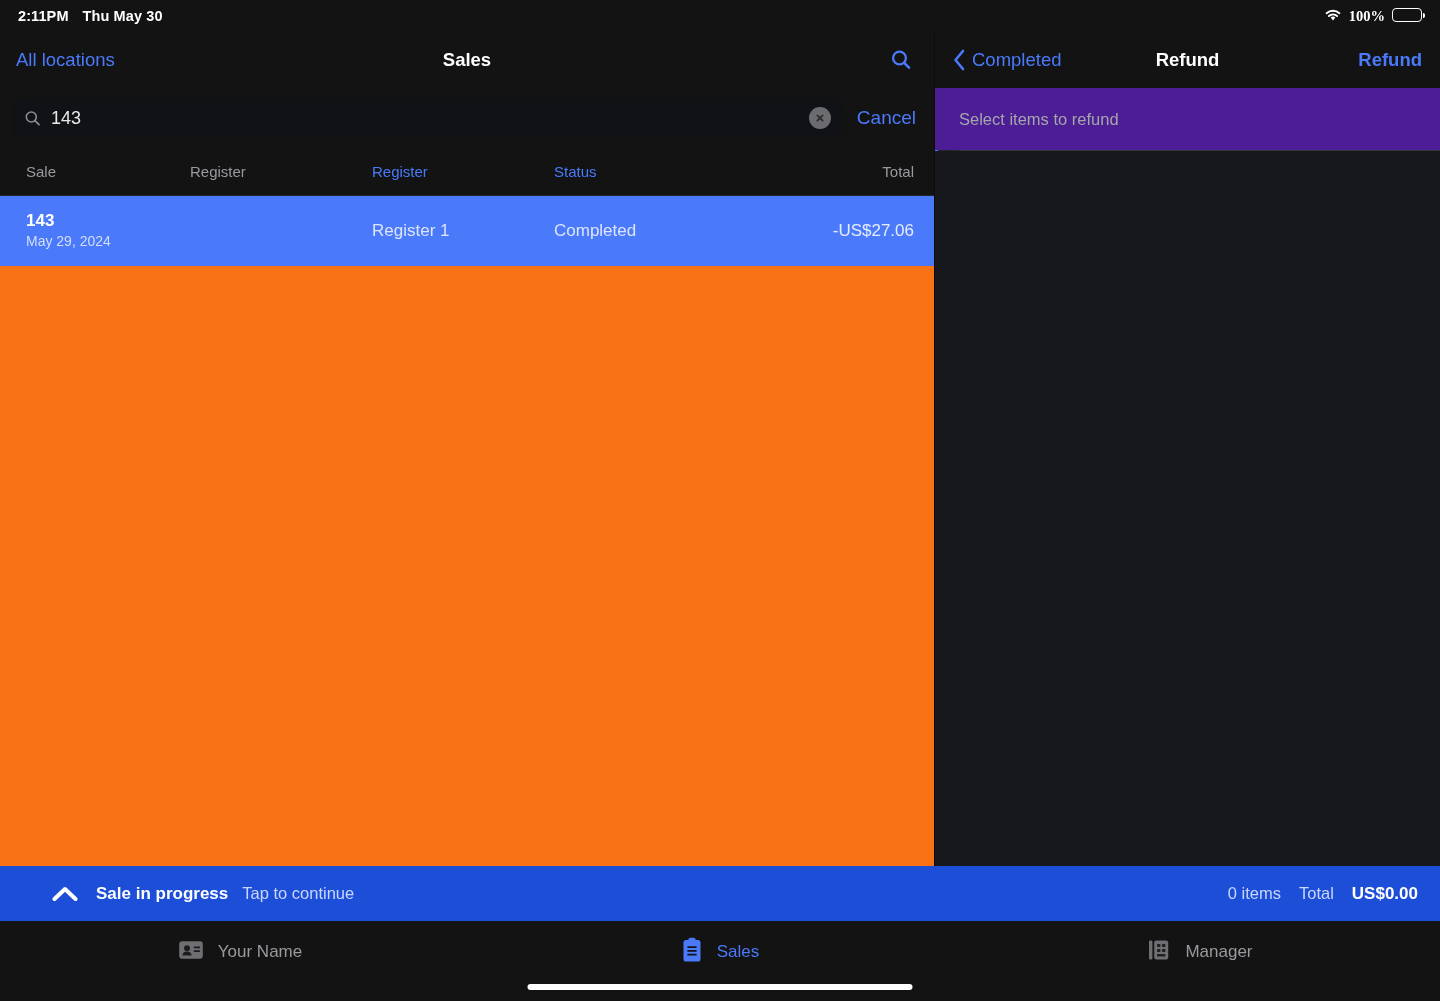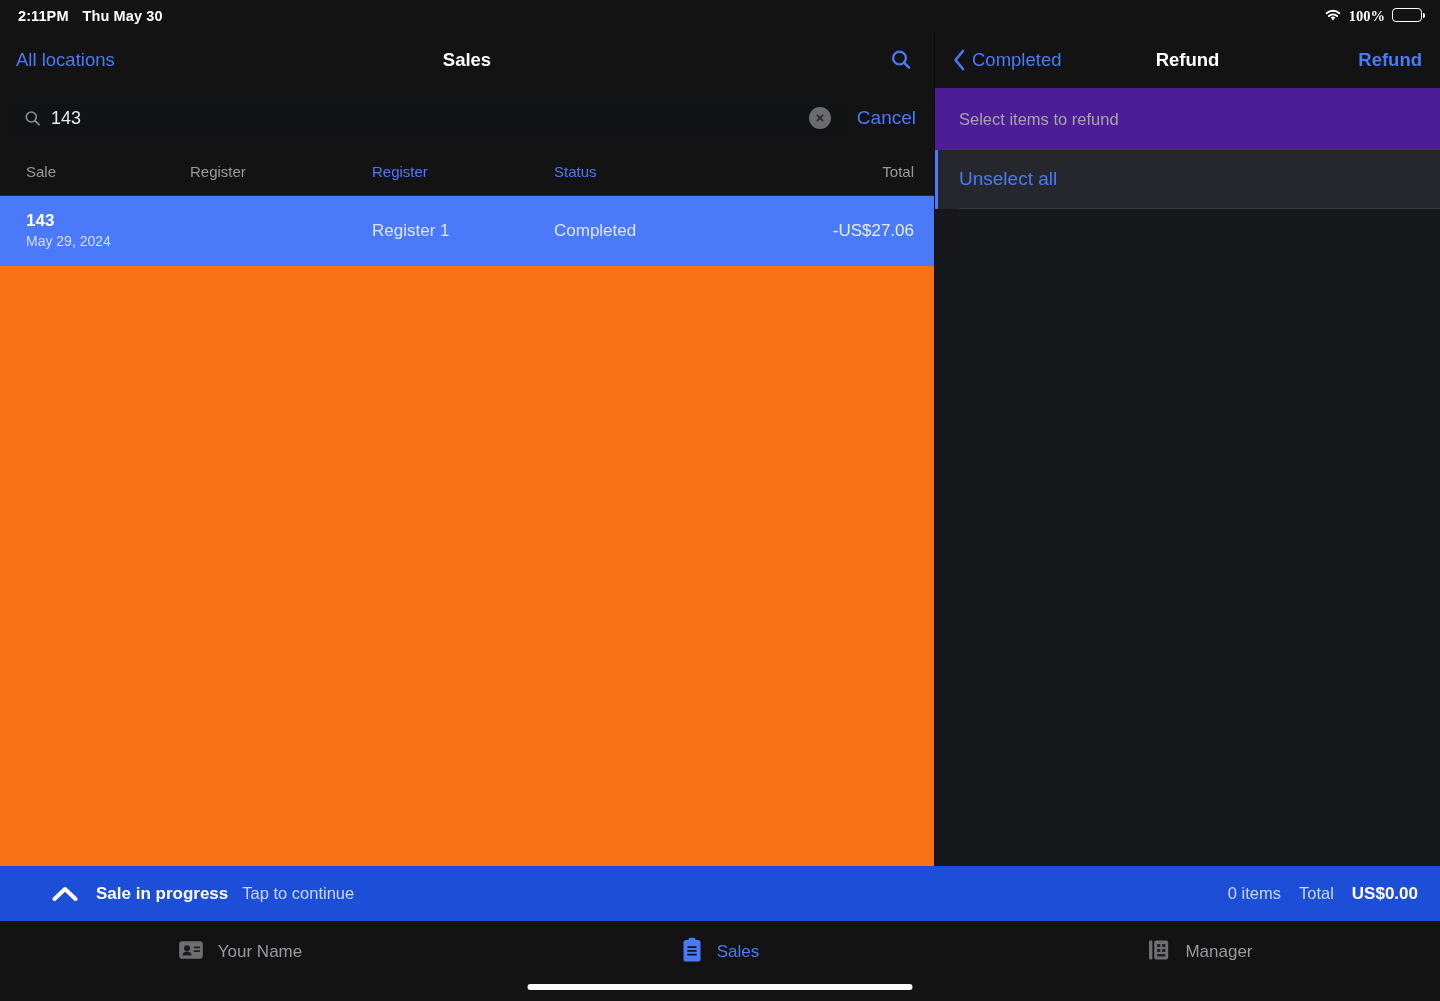--- a/index.html
+++ b/index.html
@@ -217,23 +217,20 @@
           </svg>
           <span>Completed</span>
         </span>
         <div class="r-title">Refund</div>
         <span class="r-action">Refund</span>
       </div>
 
       <div class="r-subhead">Select items to refund</div>
 
       <div class="r-card">
-        <div class="r-card-top">
-          <span class="unselect-all">Unselect all</span>
-        </div>
         <div class="r-divider"></div>
       </div>
 
     </div>
   </div>
 
   <div class="progress-bar">
     <span class="chev-up">
       <svg width="26" height="16" viewBox="0 0 26 16">
         <polyline points="2.5,13 13,3 23.5,13" stroke="#fff" stroke-width="4" fill="none" stroke-linecap="round" stroke-linejoin="round"></polyline>

